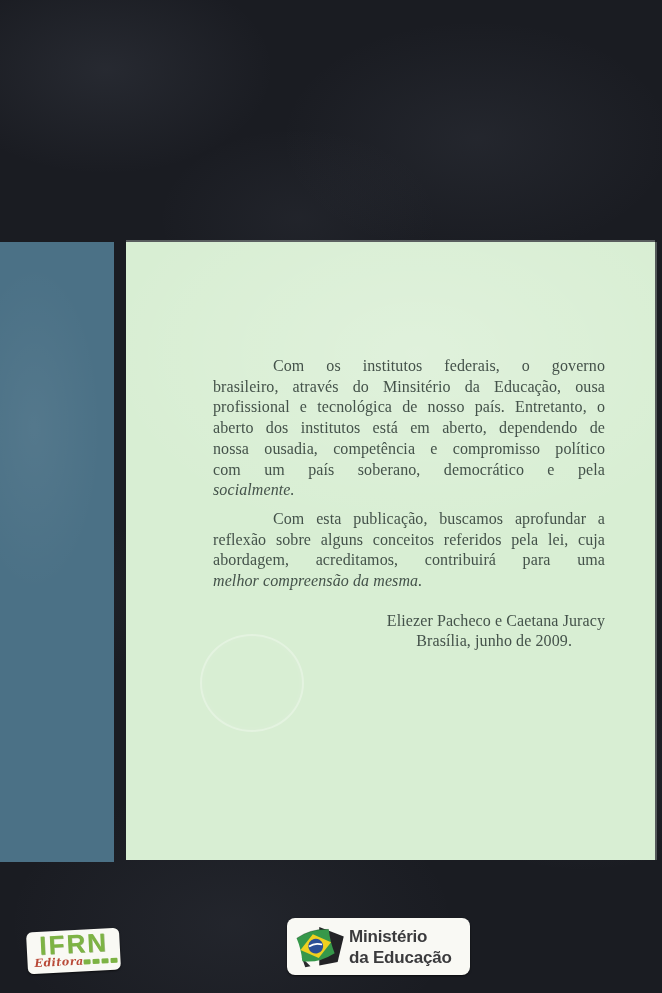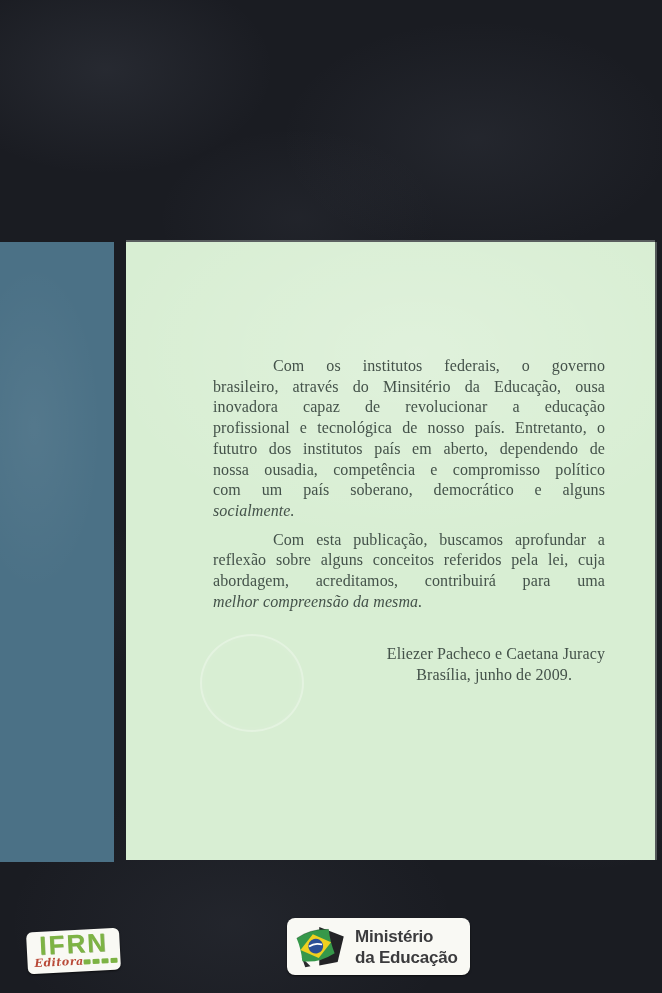--- a/index.html
+++ b/index.html
@@ -55,21 +55,21 @@
   .text-block{
     position:absolute;left:87px;top:114px;width:392px;
     color:var(--text);font-size:16px;line-height:20.7px;
     letter-spacing:0.1px;
   }
   .para .line{text-align:justify;text-align-last:justify;}
   .para .line:last-child{text-align-last:left;font-style:italic;}
   .para .line:first-child{text-indent:60px;font-family:Liberation Serif, serif;}
   .para + .para{margin-top:8px;}
 
-  .signature{margin-top:32px;text-align:right;}
+  .signature{margin-top:19px;text-align:right;}
   .signature .sig2{padding-right:33px;}
 
   
   .ifrn-logo{
     position:absolute;left:27px;top:930px;width:93px;height:42px;
     background:var(--logo-bg);border-radius:6px;
     transform:rotate(-3deg);
     padding:1px 6px 0 7px;
     box-shadow:0 1px 2px rgba(0,0,0,0.6);
     font-family:"Liberation Sans",sans-serif;
@@ -91,41 +91,40 @@
   .mec-logo{
     position:absolute;left:287px;top:918px;width:183px;height:57px;
     background:var(--logo-bg);border-radius:8px;
     display:flex;align-items:center;
     padding-left:6px;
     box-shadow:0 1px 2px rgba(0,0,0,0.6);
     font-family:"Liberation Sans",sans-serif;
   }
   .flag{width:56px;height:52px;flex:0 0 auto;display:block;}
   .flag svg{display:block;width:56px;height:52px;}
-  .mec-text{color:var(--mec-text);font-weight:700;font-size:17px;line-height:21px;margin-left:6px;letter-spacing:-0.2px;}
+  .mec-text{color:var(--mec-text);font-weight:700;font-size:17px;line-height:21px;letter-spacing:-0.2px;}
 </style>
 </head>
 <body>
 
 <div class="scan">
 
   <div class="teal-stripe"></div>
 
   <div class="green-panel">
     <div class="watermark"></div>
 
     <div class="text-block">
       <div class="para">
           <div class="line">Com os institutos federais, o governo</div>
           <div class="line">brasileiro, através do Minsitério da Educação, ousa</div>
-          <div class="line">inovadora capaz de revolucionar a educação</div>
           <div class="line">profissional e tecnológica de nosso país. Entretanto, o</div>
-          <div class="line">fututro dos institutos país em aberto, dependendo de</div>
+          <div class="line">aberto dos institutos está em aberto, dependendo de</div>
           <div class="line">nossa ousadia, competência e compromisso político</div>
-          <div class="line">com um país soberano, democrático e alguns</div>
+          <div class="line">com um país soberano, democrático e pela</div>
           <div class="line">socialmente.</div>
         </div>
       <div class="para">
           <div class="line">Com esta publicação, buscamos aprofundar a</div>
           <div class="line">reflexão sobre alguns conceitos referidos pela lei, cuja</div>
           <div class="line">abordagem, acreditamos, contribuirá para uma</div>
           <div class="line">melhor compreensão da mesma.</div>
         </div>
       <div class="signature">
         <div class="sig1">Eliezer Pacheco e Caetana Juracy</div>

